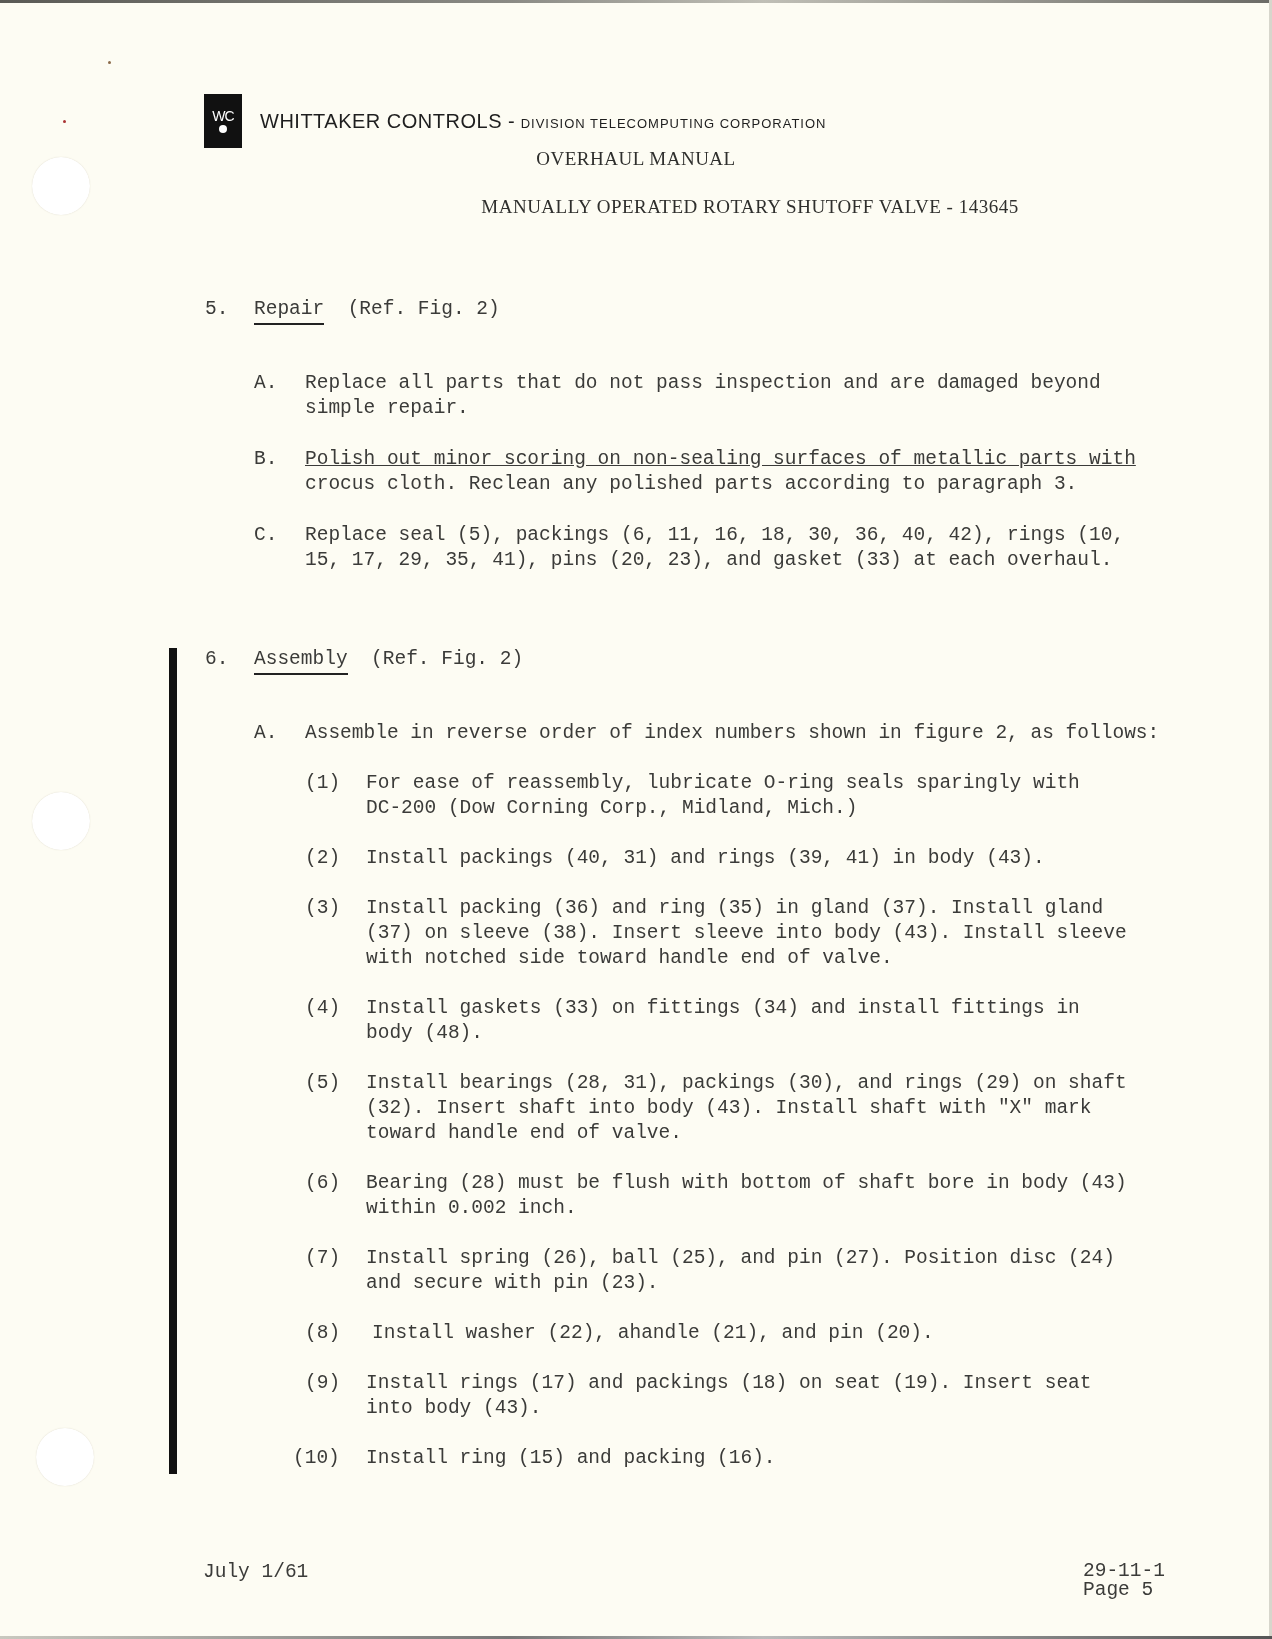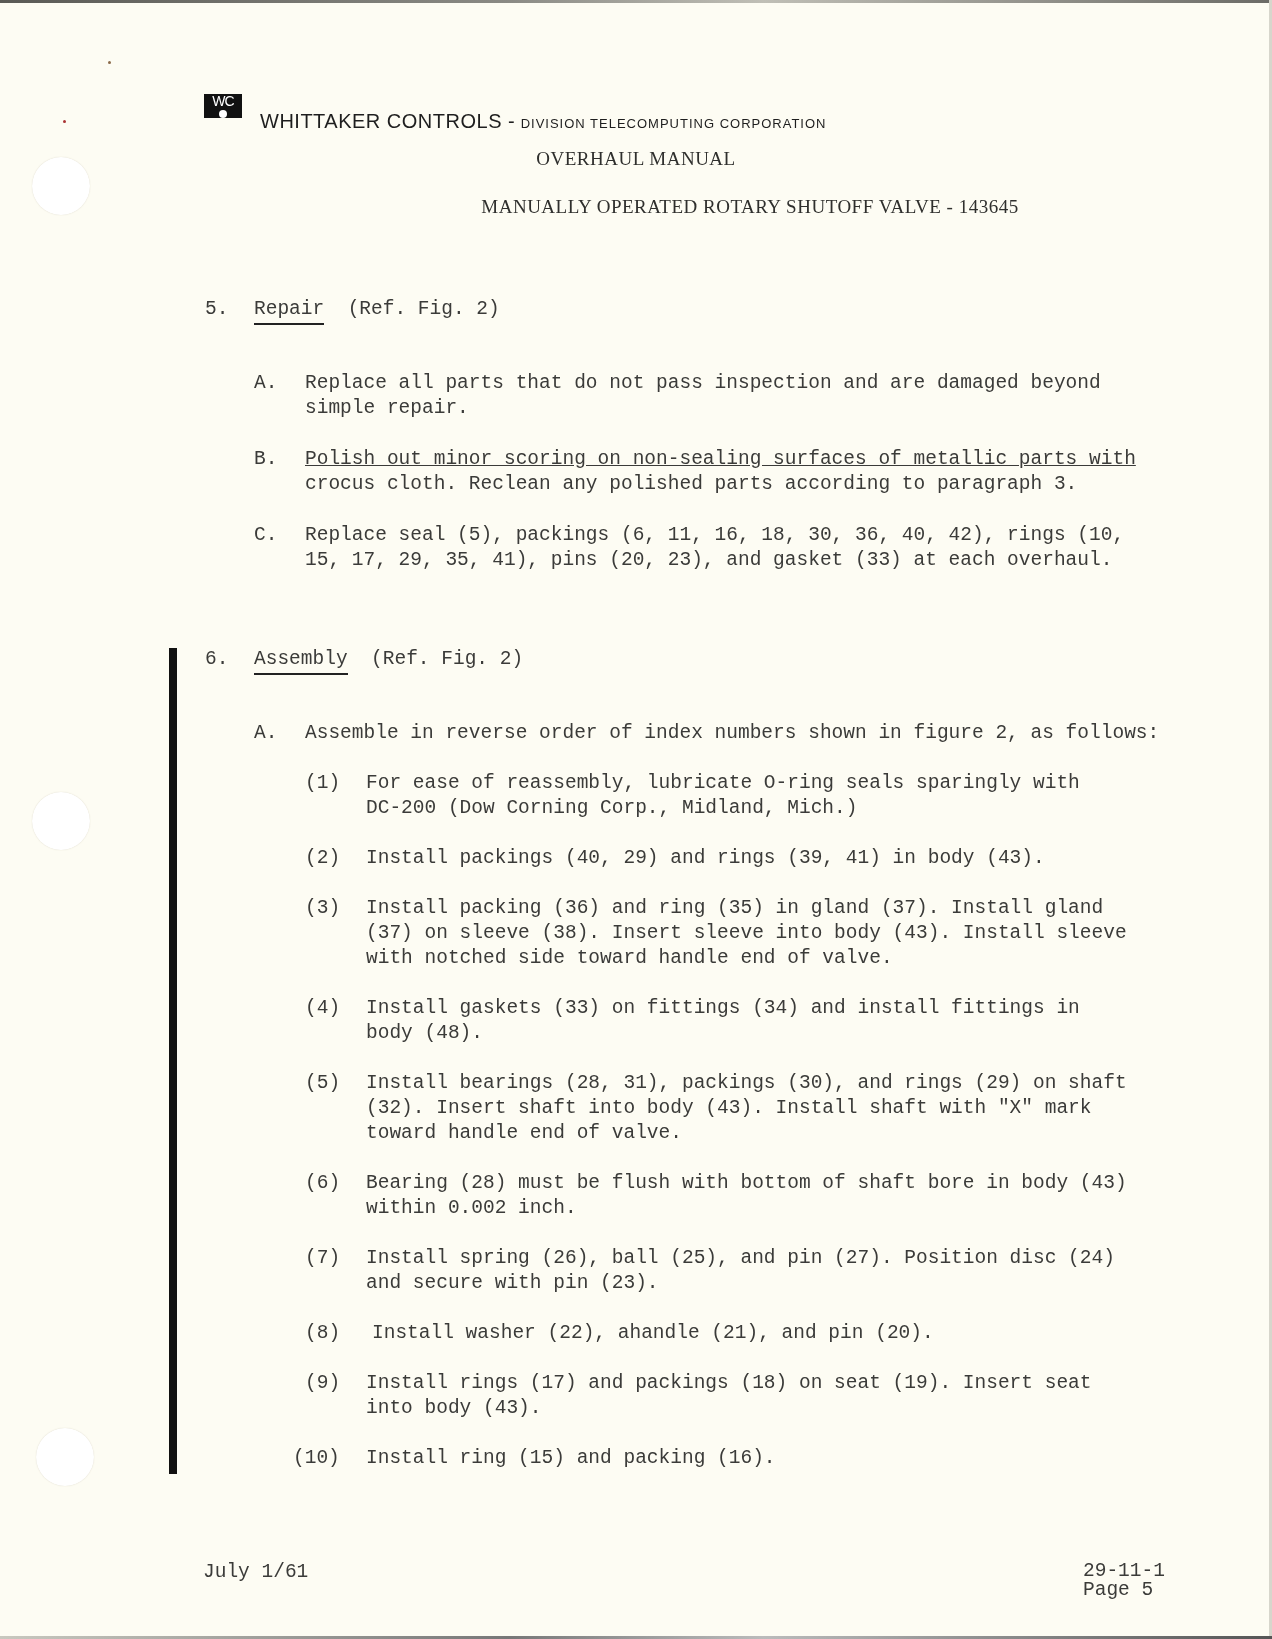--- a/index.html
+++ b/index.html
@@ -24,21 +24,21 @@
       background: #d7d6cc;
     }
     .punch {
       position: absolute; width: 58px; height: 58px; border-radius: 50%;
       background: #ffffff;
       box-shadow: 0 0 1px rgba(180,170,140,0.5);
     }
     .speck { position: absolute; width: 3px; height: 3px; border-radius: 50%; background: #8b6a4a; }
 
     .logo {
-      position: absolute; left: 204px; top: 94px; width: 38px; height: 24px;
+      position: absolute; left: 204px; top: 94px; width: 38px; height: 54px;
       background: #111; color: #fff;
       display: flex; flex-direction: column; align-items: center; justify-content: center;
       font-family: "Liberation Sans", sans-serif;
     }
     .logo .wc { font-size: 14px; letter-spacing: -1px; line-height: 14px; }
     .logo .dot { width: 8px; height: 8px; border-radius: 50%; background: #fff; margin-top: 2px; }
     .company {
       position: absolute; left: 260px; top: 110px;
       font-family: "Liberation Sans", sans-serif;
       color: #1e1e1e; white-space: nowrap;
@@ -105,21 +105,21 @@
 </div>
 
 <div class="t" style="left:254px; top:722px;">A.</div>
 <div class="t" style="left:305px; top:722px;">Assemble in reverse order of index numbers shown in figure 2, as follows:</div>
 
 <div class="t" style="left:305px; top:772px;">(1)</div>
 <div class="t" style="left:366px; top:772px;">For ease of reassembly, lubricate O-ring seals sparingly with</div>
 <div class="t" style="left:366px; top:797px;">DC-200 (Dow Corning Corp., Midland, Mich.)</div>
 
 <div class="t" style="left:305px; top:847px;">(2)</div>
-<div class="t" style="left:366px; top:847px;">Install packings (40, 29) and rings (39, 41) in body (43).</div>
+<div class="t" style="left:366px; top:847px;">Install packings (40, 31) and rings (39, 41) in body (43).</div>
 
 <div class="t" style="left:305px; top:897px;">(3)</div>
 <div class="t" style="left:366px; top:897px;">Install packing (36) and ring (35) in gland (37).  Install gland</div>
 <div class="t" style="left:366px; top:922px;">(37) on sleeve (38).  Insert sleeve into body (43).  Install sleeve</div>
 <div class="t" style="left:366px; top:947px;">with notched side toward handle end of valve.</div>
 
 <div class="t" style="left:305px; top:997px;">(4)</div>
 <div class="t" style="left:366px; top:997px;">Install gaskets (33) on fittings (34) and install fittings in</div>
 <div class="t" style="left:366px; top:1022px;">body (48).</div>
 

